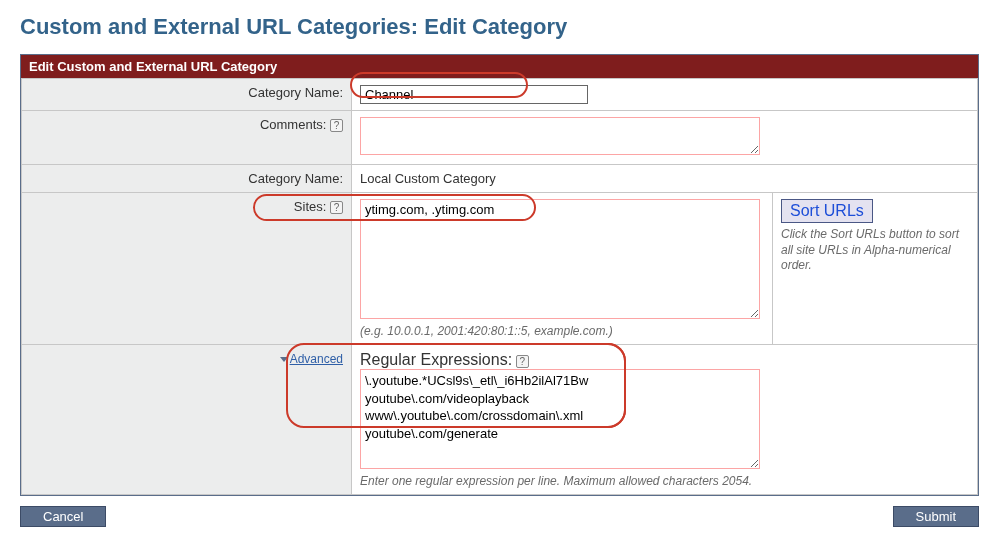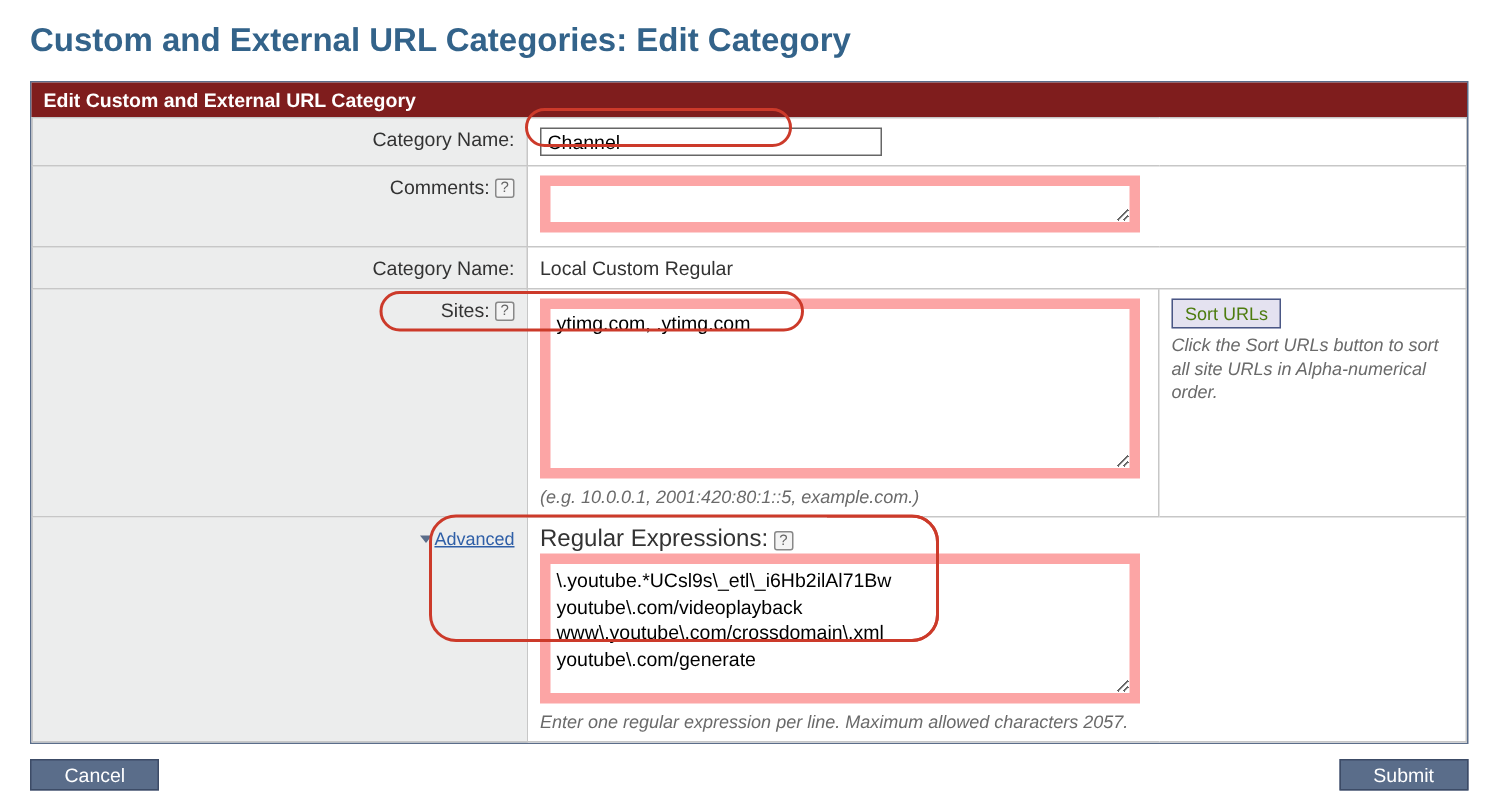--- a/index.html
+++ b/index.html
@@ -65,21 +65,21 @@
     padding: 1px 4px;
     border: 1px solid #666;
     background: #fff;
   }
   .category-input { width: 228px; }
   .order-input { width: 35px; }
   textarea {
     font-family: inherit;
     font-size: 13px;
     padding: 2px 4px;
-    border: 7px solid #fca5a5;
+    border: 1px solid #fca5a5;
     background: #fff;
     resize: both;
   }
   .comments-area { width: 400px; height: 38px; }
   .sites-area { width: 400px; height: 120px; }
   .regex-area { width: 400px; height: 100px; line-height: 1.35; }
   .hint {
     color: #6a6a6a;
     font-style: italic;
     font-size: 12px;
@@ -88,22 +88,22 @@
   .sites-right {
     width: 205px;
     vertical-align: top;
     background: #fff;
     border-left: none;
     padding-left: 4px;
   }
   .sort-btn {
     background: #e4e2f0;
     border: 1px solid #4a5785;
-    color: #4d7c0f;
-    font-size: 12px;
+    color: #1d4ed8;
+    font-size: 16px;
     padding: 2px 8px;
     cursor: pointer;
   }
   .sort-hint {
     color: #6a6a6a;
     font-style: italic;
     font-size: 12px;
     margin-top: 4px;
     line-height: 1.3;
   }
@@ -170,21 +170,21 @@
         <span class="help-icon">?</span>
       </td>
       <td class="value" colspan="2">
         <textarea class="comments-area" style=""></textarea>
       </td>
     </tr>
 
 
     <tr>
       <td class="label">Category Name:</td>
-      <td class="value" colspan="2">Local Custom Regular</td>
+      <td class="value" colspan="2">Local Custom Category</td>
     </tr>
 
     <tr>
       <td class="label rel">
         <span>Sites:</span>
         <span class="help-icon">?</span>
         <div class="ring" style="right:-185px; top:1px; width:283px; height:27px;"></div>
       </td>
       <td class="value" style="border-right:none;">
         <textarea class="sites-area" style="">ytimg.com, .ytimg.com</textarea>
@@ -202,21 +202,21 @@
         <div class="ring" style="right:-275px; top:-2px; width:340px; height:85px;"></div>
         <div class="ring" style="right:-275px; top:-2px; width:75px; height:85px; border-left:none; border-radius:0 18px 18px 0;"></div>
       </td>
       <td class="value" colspan="2">
         <span class="regex-label">Regular Expressions:</span>
         <span class="help-icon">?</span><br>
         <textarea class="regex-area" style="">\.youtube.*UCsl9s\_etl\_i6Hb2ilAl71Bw
 youtube\.com/videoplayback
 www\.youtube\.com/crossdomain\.xml
 youtube\.com/generate</textarea>
-        <div class="hint">Enter one regular expression per line. Maximum allowed characters 2057.</div>
+        <div class="hint">Enter one regular expression per line. Maximum allowed characters 2054.</div>
       </td>
     </tr>
   </tbody>
     </table>
 </div>
 
 <div class="button-row">
   <button class="btn">Cancel</button>
   <button class="btn">Submit</button>
 </div>

